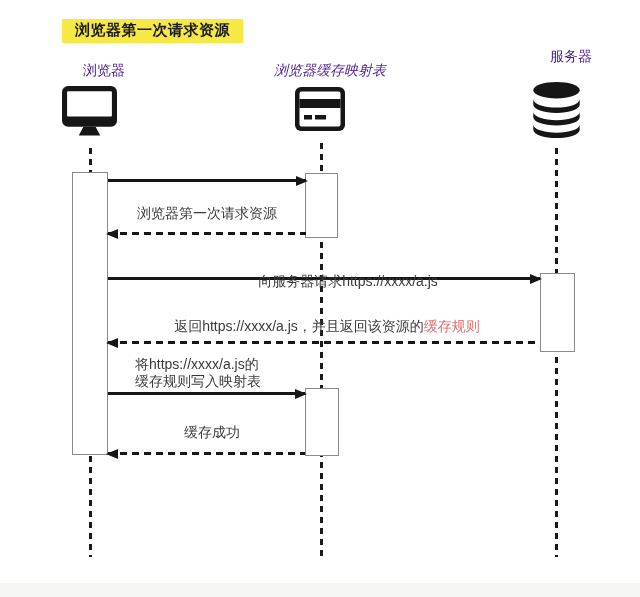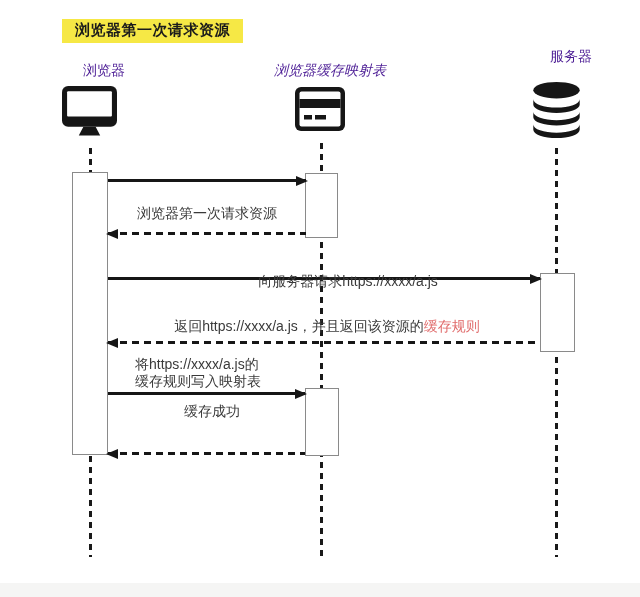--- a/index.html
+++ b/index.html
@@ -57,21 +57,21 @@
   .m4 { left:108px; top:341px; width:432px; }
   .m5 { left:108px; top:392px; width:197px; }
   .m6 { left:108px; top:452px; width:197px; }
 
   .msg-label { position:absolute; font-size:14px; color:#3a3a3a; text-align:center; z-index:4; }
   .t1 { left:87px;  top:159px; width:240px; }
   .t2 { left:87px;  top:205px; width:240px; }
   .t3 { left:198px; top:253px; width:300px;margin-top:20px; }
   .t4 { left:107px; top:318px; width:440px; }
   .t5 { left:135px; top:356px; width:220px; text-align:left; white-space:pre-line; line-height:17px; }
-  .t6 { left:92px;  top:403px; width:240px; }
+  .t6 { left:92px;  top:424px; width:240px; }
   .red-text { color:#e06a6a; }
 </style>
 </head>
 <body>
 
 <div class="canvas">
 
   <div class="title">浏览器第一次请求资源</div>
 
   <div class="actor-label lbl-browser">浏览器</div>

